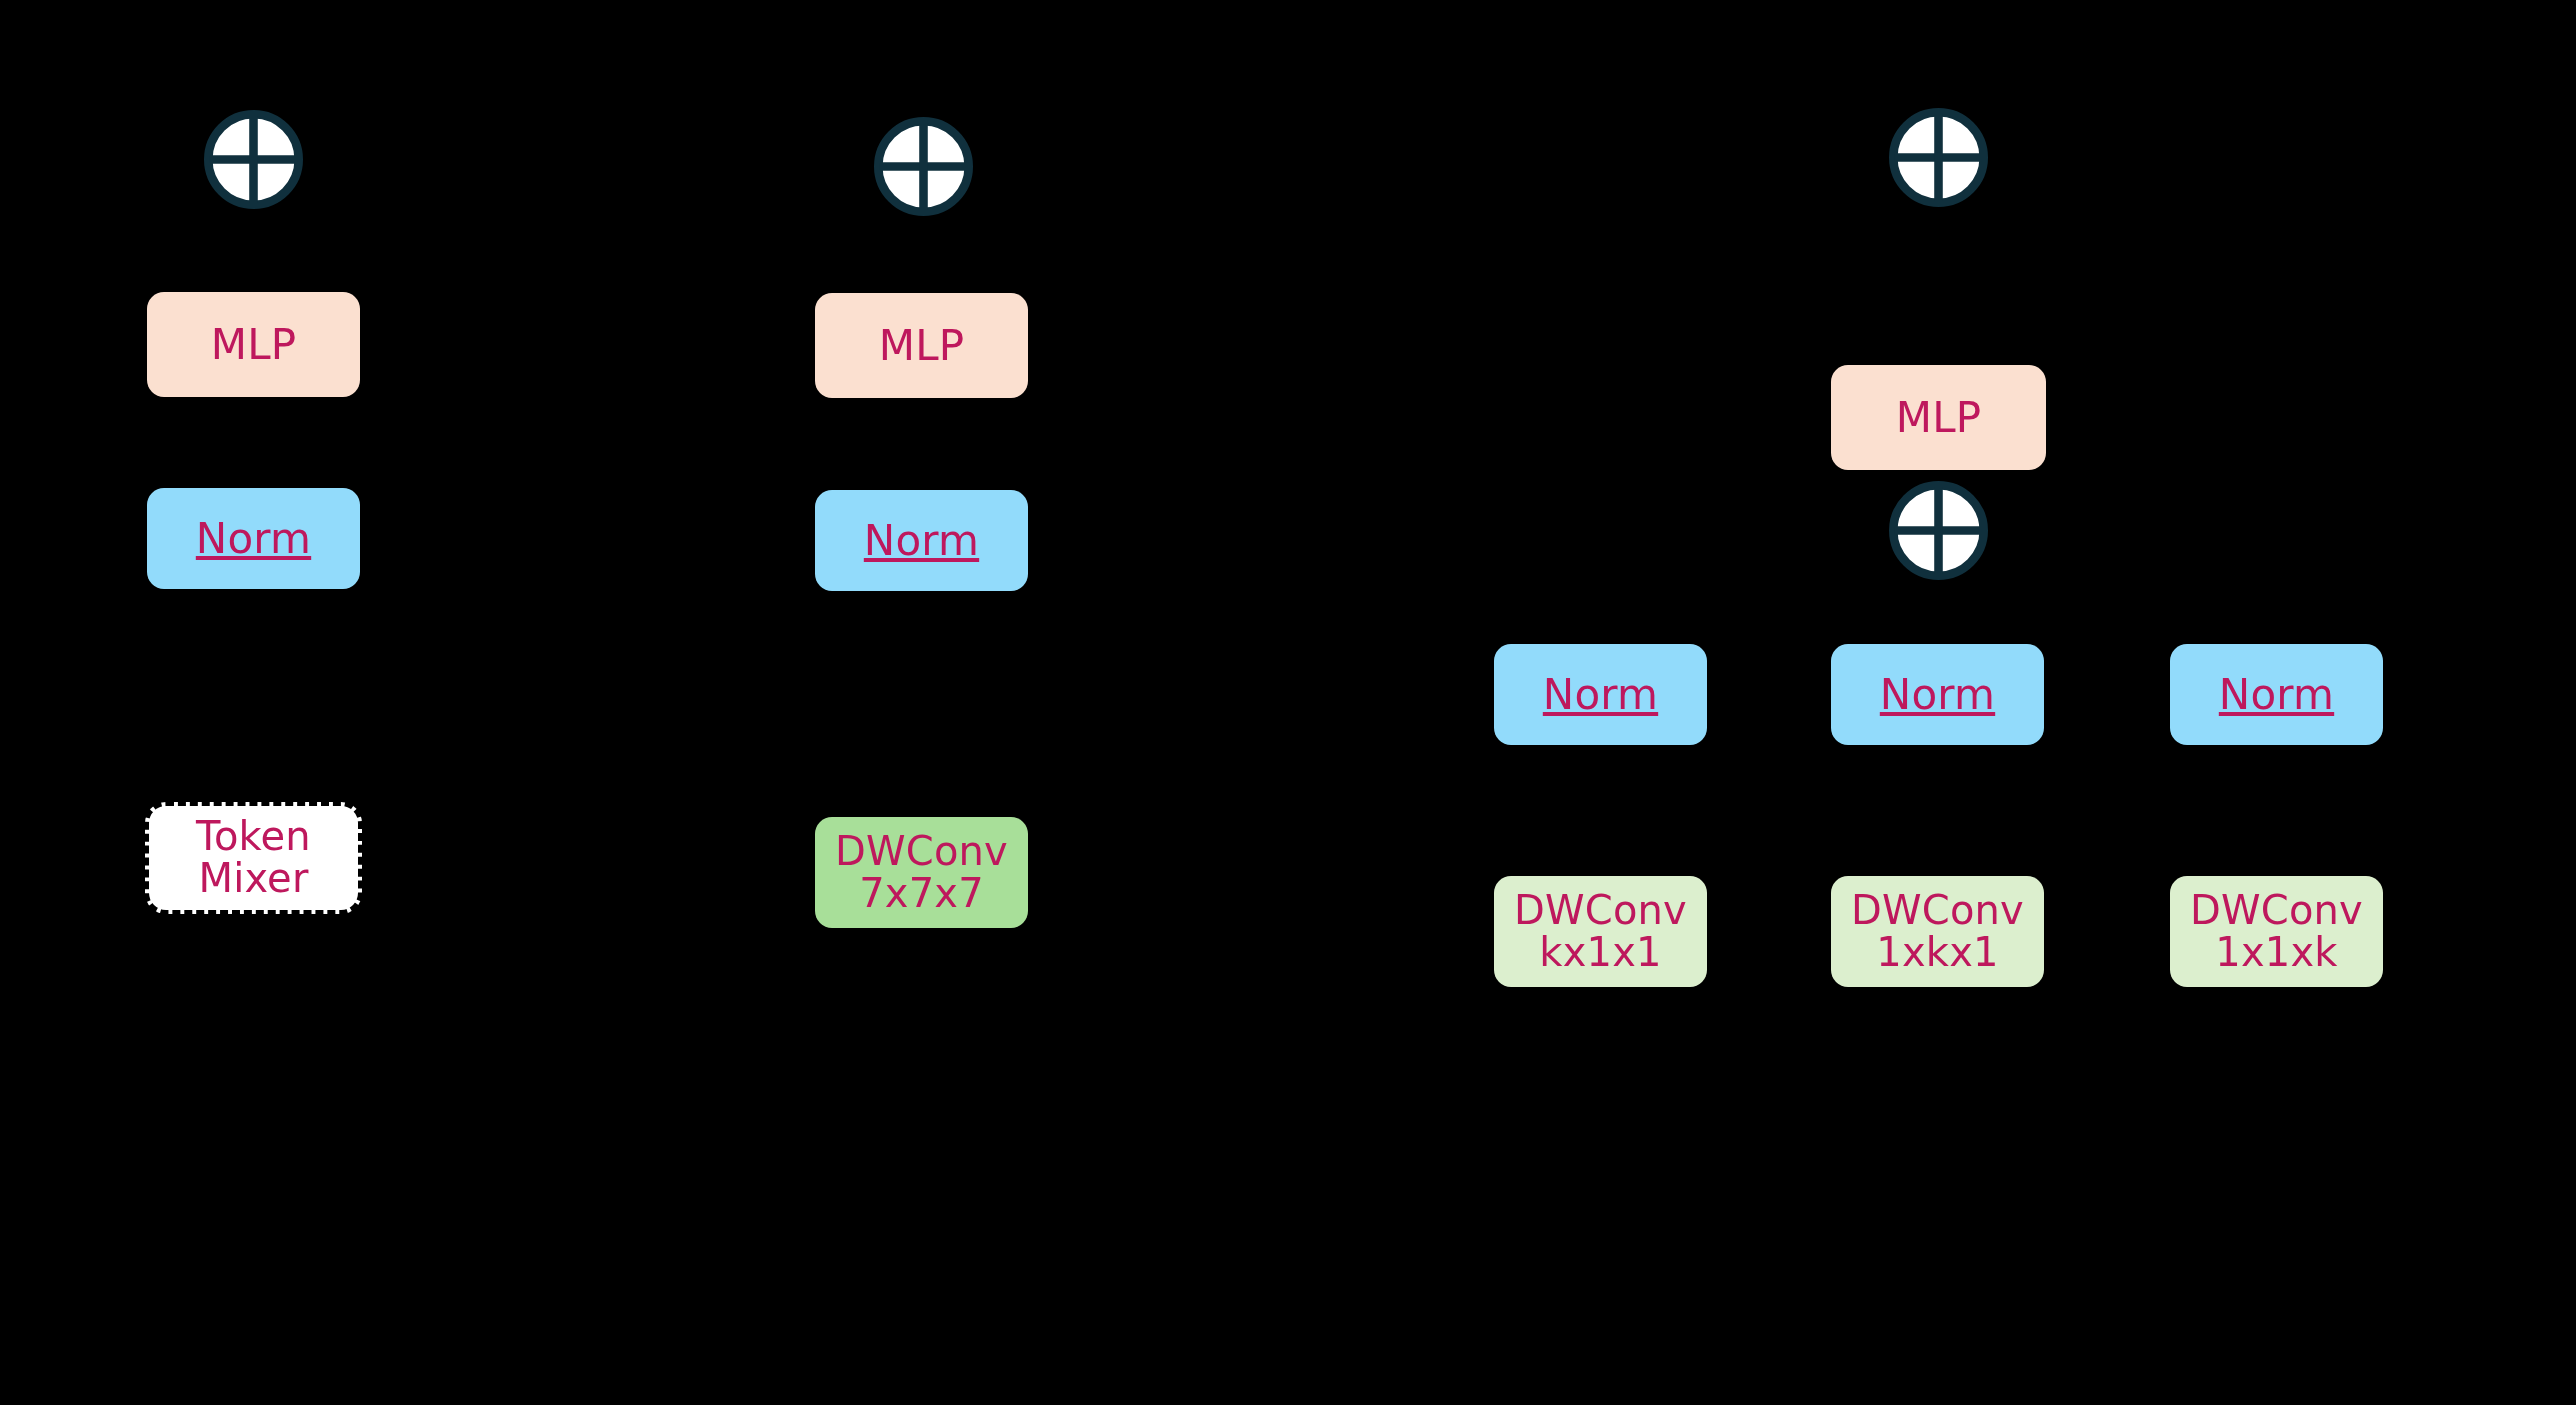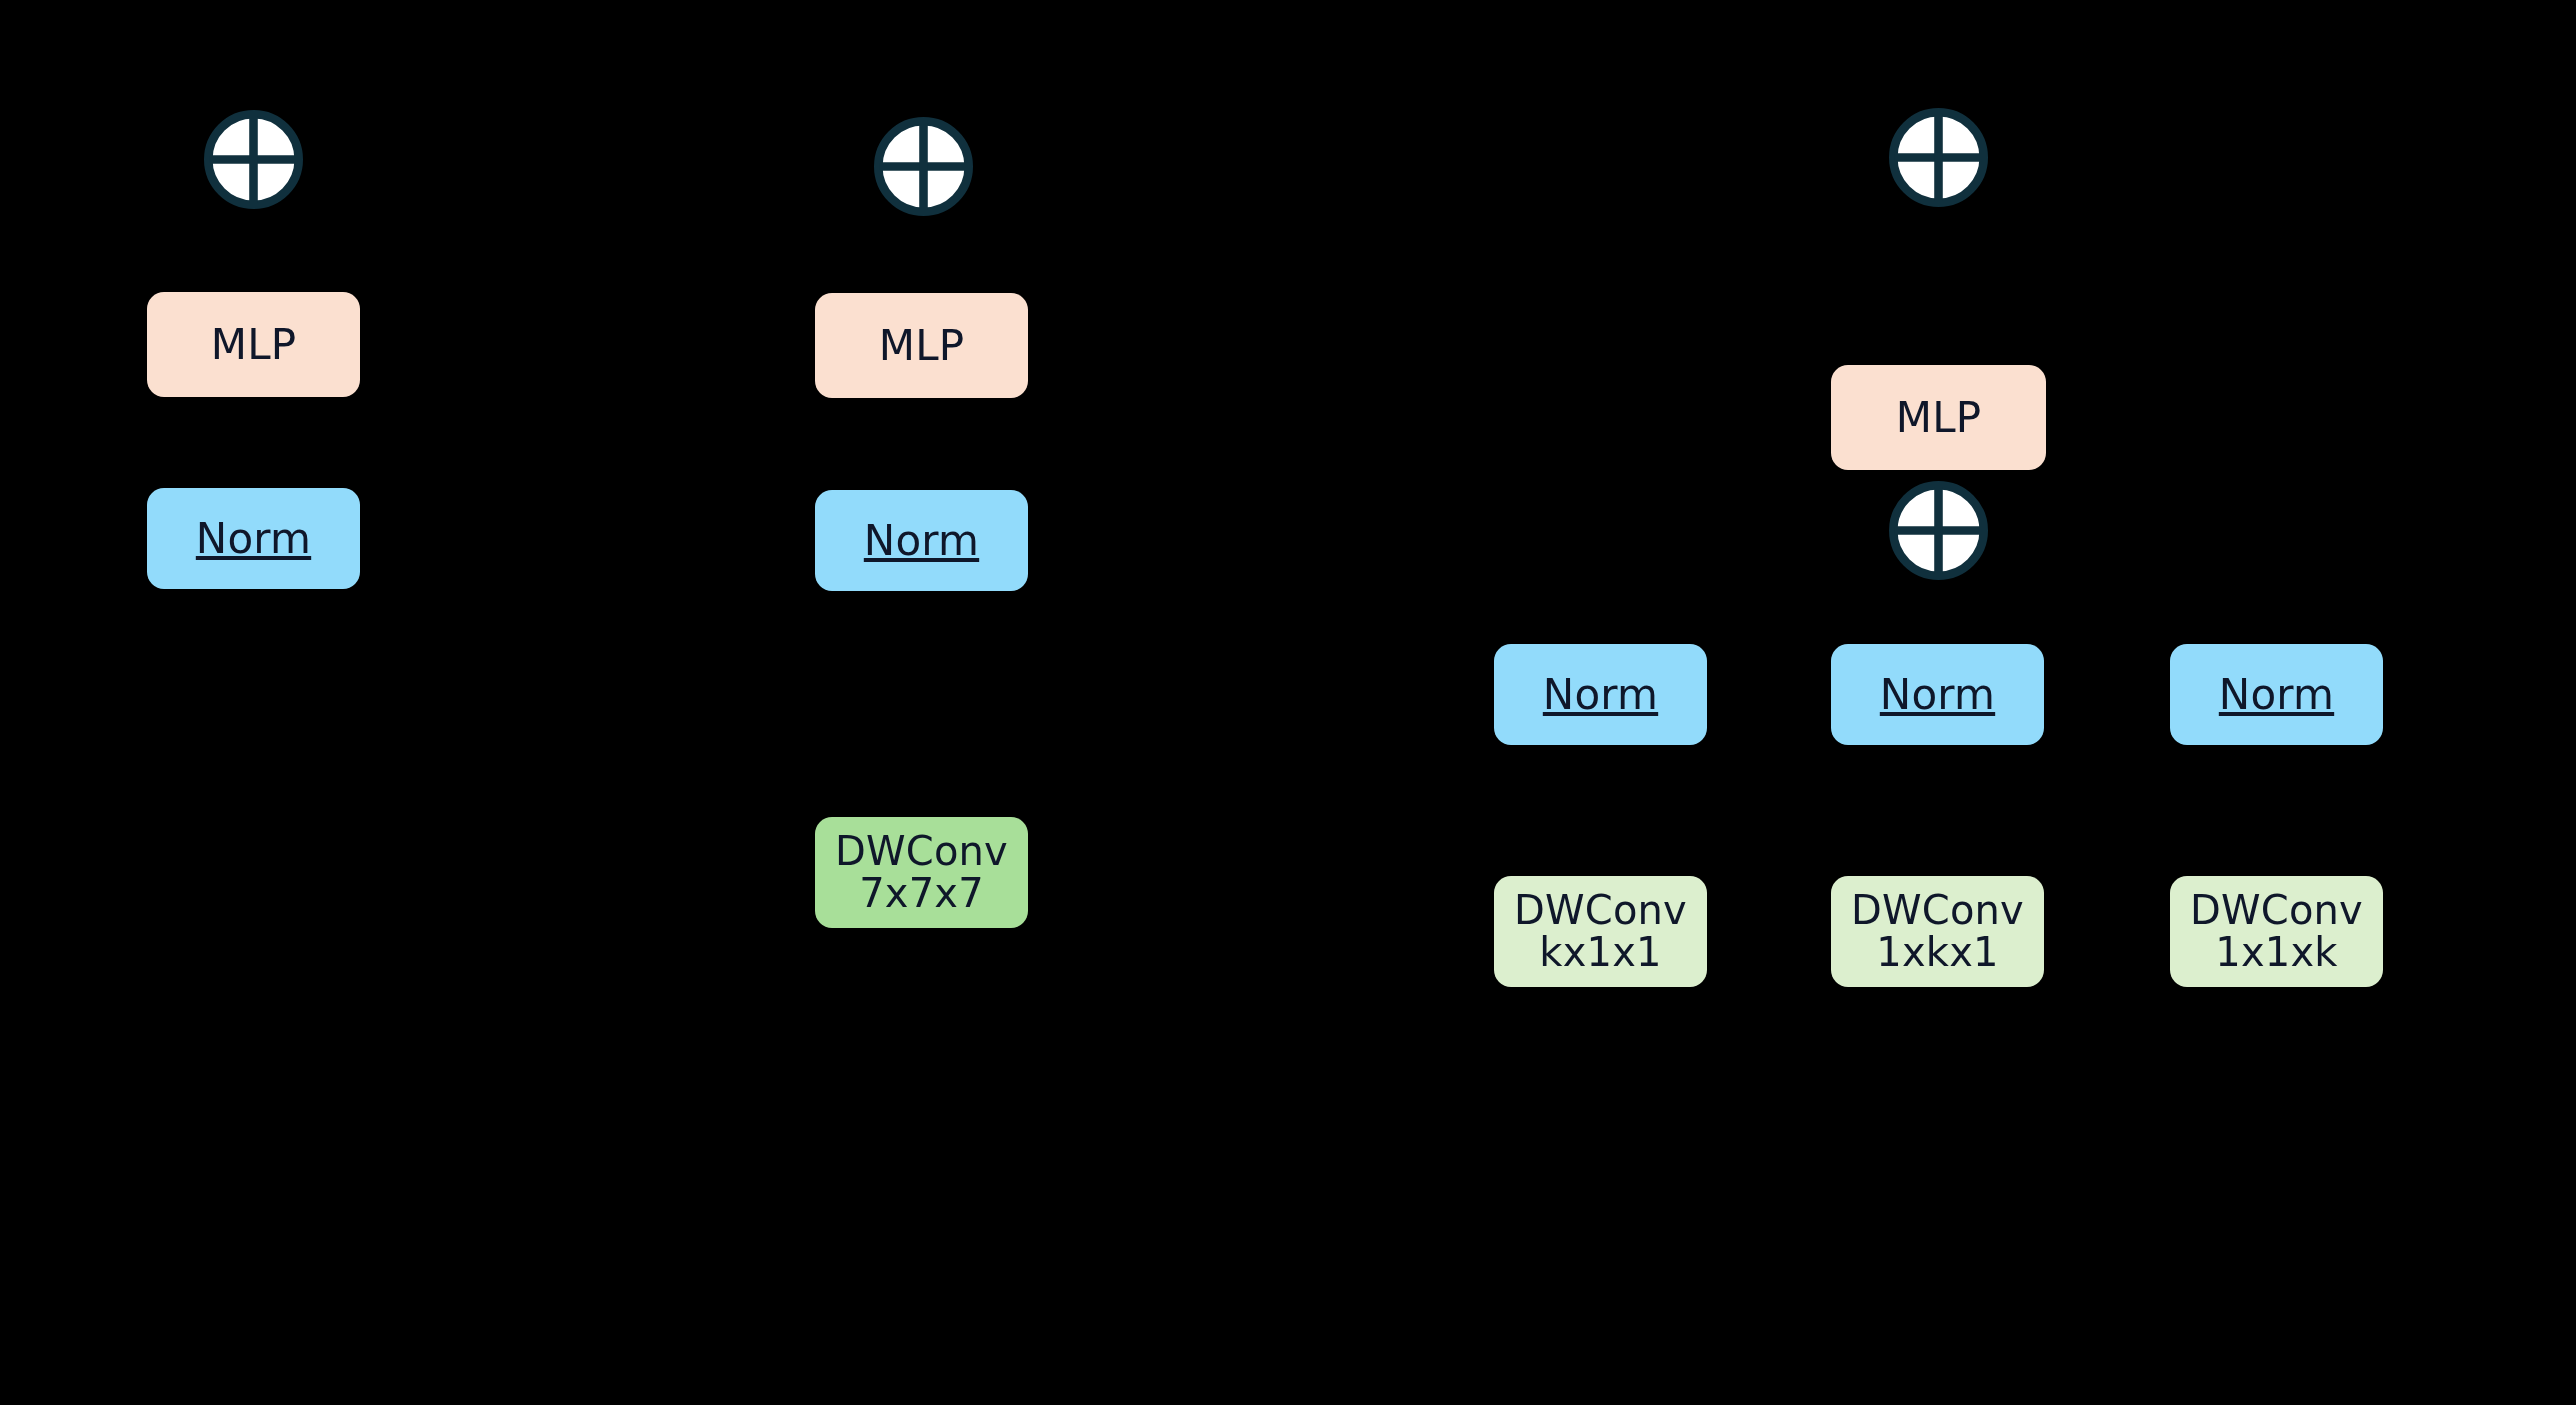--- a/index.html
+++ b/index.html
@@ -18,21 +18,21 @@
   }
 
   
   .block {
     position: absolute;
     box-sizing: border-box;
     display: flex;
     flex-direction: column;
     justify-content: center;
     border-radius: 17px;
-    color: #0f172a;
+    color: #be185d;
     line-height: 1.04;
     text-align: center;
     white-space: pre;
     letter-spacing: 0.2px;
   }
 
   .block .line {
     display: block;
   }
 
@@ -60,20 +60,21 @@
     <div style="position: absolute; left: 0px; top: 0px; width: 100%; height: 100%;">
       <div class="plus-node" style="left: 204px; top: 110px;">
         <svg width="99" height="99" viewBox="0 0 104 104">
           <circle cx="52" cy="52" r="47.5" fill="#FFFFFF" stroke="#10303D" stroke-width="9"></circle>
           <line x1="6.3" y1="52" x2="97.7" y2="52" stroke="#10303D" stroke-width="9"></line>
           <line x1="52" y1="6.3" x2="52" y2="97.7" stroke="#10303D" stroke-width="9"></line>
         </svg>
       </div>
       <div class="block b-mlp" style="left: 147px; top: 292px; width: 213px; height: 105px; font-size: 42px;"><span class="line">MLP</span></div>
       <div class="block b-norm" style="left: 147px; top: 488px; width: 213px; height: 101px; font-size: 42px;"><span class="line">Norm</span></div>
+      <div class="block b-token" style="left: 145px; top: 802px; width: 217px; height: 112px; font-size: 40px;"><span class="line">Token</span><span class="line">Mixer</span></div>
     </div>
     <div style="position: absolute; left: 0px; top: 0px; width: 100%; height: 100%;">
       <div class="plus-node" style="left: 874px; top: 117px;">
         <svg width="99" height="99" viewBox="0 0 104 104">
           <circle cx="52" cy="52" r="47.5" fill="#FFFFFF" stroke="#10303D" stroke-width="9"></circle>
           <line x1="6.3" y1="52" x2="97.7" y2="52" stroke="#10303D" stroke-width="9"></line>
           <line x1="52" y1="6.3" x2="52" y2="97.7" stroke="#10303D" stroke-width="9"></line>
         </svg>
       </div>
       <div class="block b-mlp" style="left: 815px; top: 293px; width: 213px; height: 105px; font-size: 42px;"><span class="line">MLP</span></div>

